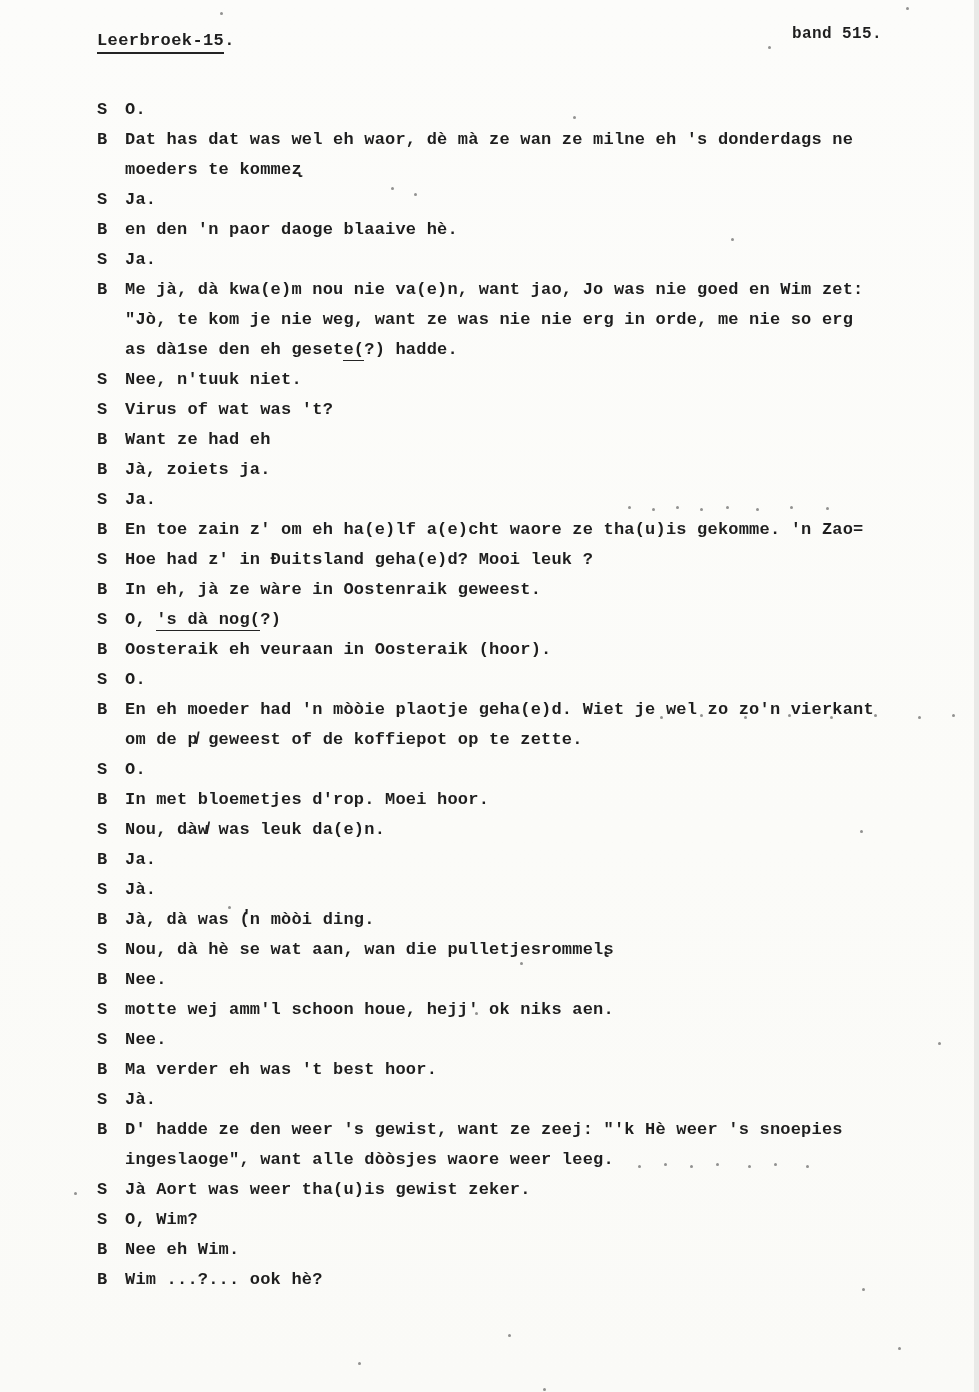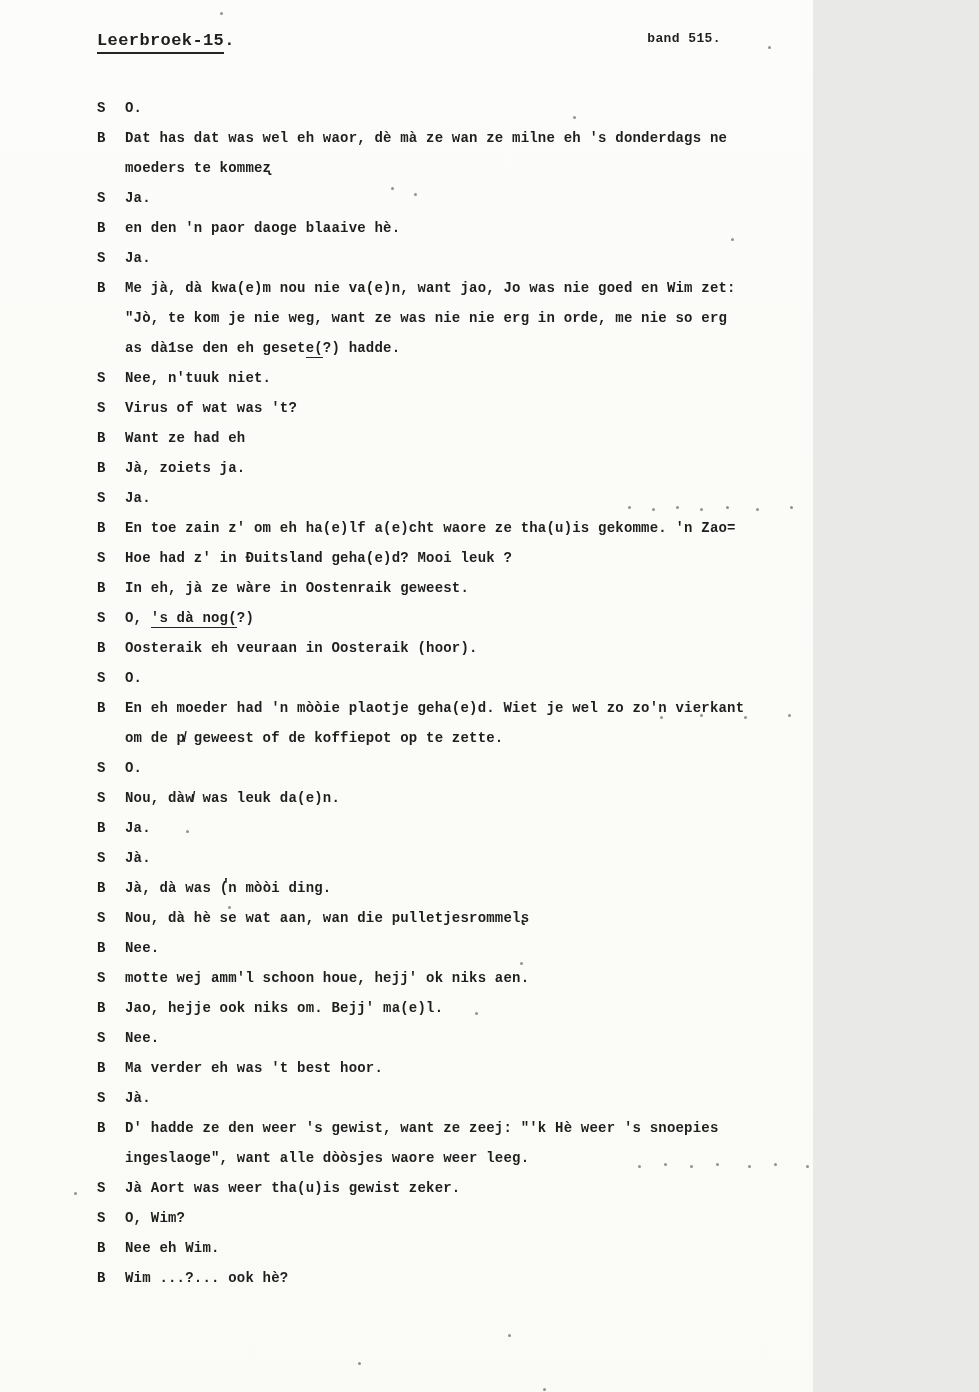--- a/index.html
+++ b/index.html
@@ -2,36 +2,36 @@
 <html><head>
 <meta charset="utf-8">
 <style>
   html,body{margin:0;padding:0;}
   body{
     width:979px;height:1392px;
     background:#e9e9e7;
     font-family:"Liberation Mono","DejaVu Sans Mono",monospace;
   }
   .page{
-    position:relative;width:813px;height:1392px;overflow:hidden;
+    position:relative;width:974px;height:1392px;overflow:hidden;
     background:linear-gradient(180deg,#fcfcfa 0%,#fbfbf8 60%,#fafaf7 100%);
     color:#1e1e1e;
   }
   .header-title{
     position:absolute;left:97px;top:31px;
     font-size:17px;font-weight:bold;letter-spacing:.4px;white-space:pre;
   }
   .header-title .uline{border-bottom:2px solid #242424;padding-bottom:2px;}
   .band{
-    position:absolute;right:92px;top:31px;
-    font-size:13px;font-weight:bold;letter-spacing:.4px;white-space:pre;
+    position:absolute;right:92px;top:25px;
+    font-size:16px;font-weight:bold;letter-spacing:.4px;white-space:pre;
   }
   .transcript{
     position:absolute;left:97px;top:100px;width:860px;
-    font-size:14px;font-weight:bold;letter-spacing:.2px;
+    font-size:17px;font-weight:bold;letter-spacing:.2px;
   }
   .line{height:30px;white-space:pre;}
   .speaker{display:inline-block;width:28px;}
   .u{border-bottom:1.7px solid #242424;padding-bottom:1px;}
   .ov{position:relative;display:inline-block;}
   .ov .ovc{position:absolute;left:2px;top:-3px;}
   .speck{
     position:absolute;width:3px;height:3px;border-radius:50%;
     background:#3a3a3a;opacity:.55;
   }
@@ -62,28 +62,28 @@
       <div class="line"><span class="speaker">S</span><span><span>Ja.</span></span></div>
       <div class="line"><span class="speaker">B</span><span><span>En toe zain z' om eh ha(e)lf a(e)cht waore ze tha(u)is gekomme. 'n Zao=</span></span></div>
       <div class="line"><span class="speaker">S</span><span><span>Hoe had z' in Đuitsland geha(e)d? Mooi leuk ?</span></span></div>
       <div class="line"><span class="speaker">B</span><span><span>In eh, jà ze wàre in Oostenraik geweest.</span></span></div>
       <div class="line"><span class="speaker">S</span><span><span>O, </span><span class="u">'s dà nog(</span><span>?)</span></span></div>
       <div class="line"><span class="speaker">B</span><span><span>Oosteraik eh veuraan in Oosteraik (hoor).</span></span></div>
       <div class="line"><span class="speaker">S</span><span><span>O.</span></span></div>
       <div class="line"><span class="speaker">B</span><span><span>En eh moeder had 'n mòòie plaotje geha(e)d. Wiet je wel zo zo'n vierkant</span></span></div>
       <div class="line"><span class="speaker"></span><span><span>om de p̸ geweest of de koffiepot op te zette.</span></span></div>
       <div class="line"><span class="speaker">S</span><span><span>O.</span></span></div>
+      <div class="line"><span class="speaker">B</span><span><span>In met bloemetjes d'rop. Moei hoor.</span></span></div>
       <div class="line"><span class="speaker">S</span><span><span>Nou, dàw̸ was leuk da(e)n.</span></span></div>
       <div class="line"><span class="speaker">B</span><span><span>Ja.</span></span></div>
       <div class="line"><span class="speaker">S</span><span><span>Jà.</span></span></div>
       <div class="line"><span class="speaker">B</span><span><span>Jà, dà was </span><span class="ov">(<span class="ovc">'</span></span><span>n mòòi ding.</span></span></div>
       <div class="line"><span class="speaker">S</span><span><span>Nou, dà hè se wat aan, wan die pulletjesrommelʂ</span></span></div>
       <div class="line"><span class="speaker">B</span><span><span>Nee.</span></span></div>
       <div class="line"><span class="speaker">S</span><span><span>motte wej amm'l schoon houe, hejj' ok niks aen.</span></span></div>
-      <div class="line"><span class="speaker">B</span><span><span>Jao, hejje ook niks om. Bejj' ma(e)l.</span></span></div>
       <div class="line"><span class="speaker">S</span><span><span>Nee.</span></span></div>
       <div class="line"><span class="speaker">B</span><span><span>Ma verder eh was 't best hoor.</span></span></div>
       <div class="line"><span class="speaker">S</span><span><span>Jà.</span></span></div>
       <div class="line"><span class="speaker">B</span><span><span>D' hadde ze den weer 's gewist, want ze zeej: "'k Hè weer 's snoepies</span></span></div>
       <div class="line"><span class="speaker"></span><span><span>ingeslaoge", want alle dòòsjes waore weer leeg.</span></span></div>
       <div class="line"><span class="speaker">S</span><span><span>Jà Aort was weer tha(u)is gewist zeker.</span></span></div>
       <div class="line"><span class="speaker">S</span><span><span>O, Wim?</span></span></div>
       <div class="line"><span class="speaker">B</span><span><span>Nee eh Wim.</span></span></div>
       <div class="line"><span class="speaker">B</span><span><span>Wim ...?... ook hè?</span></span></div>
     </div>

